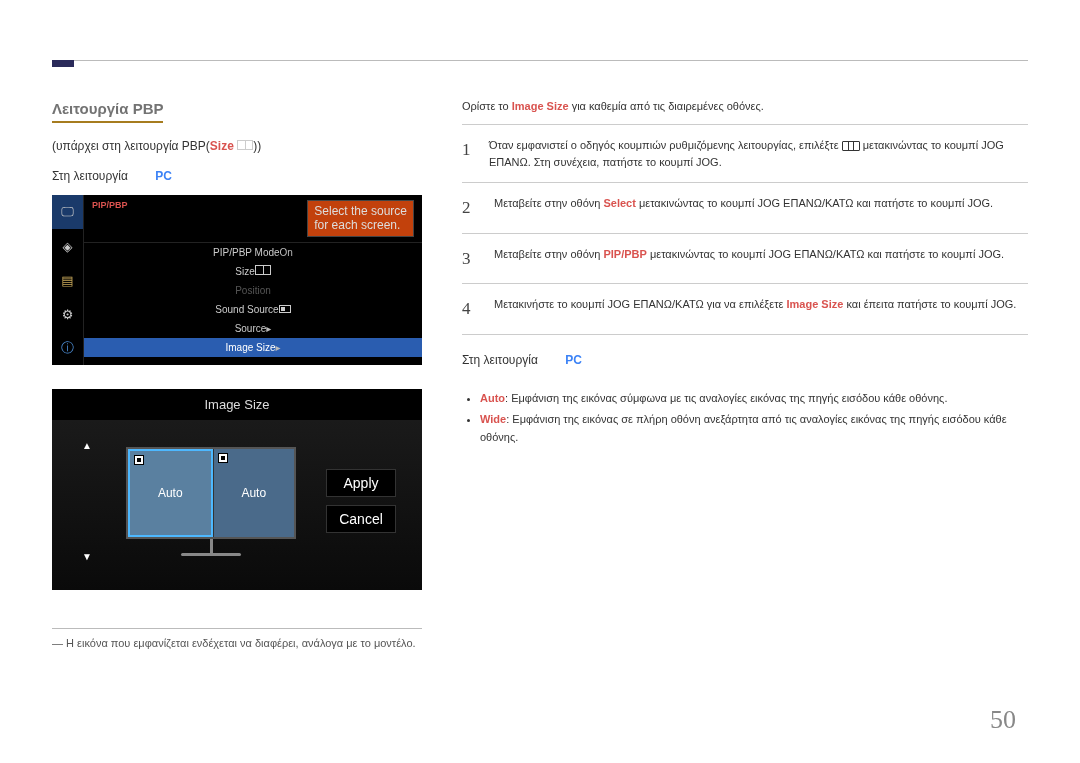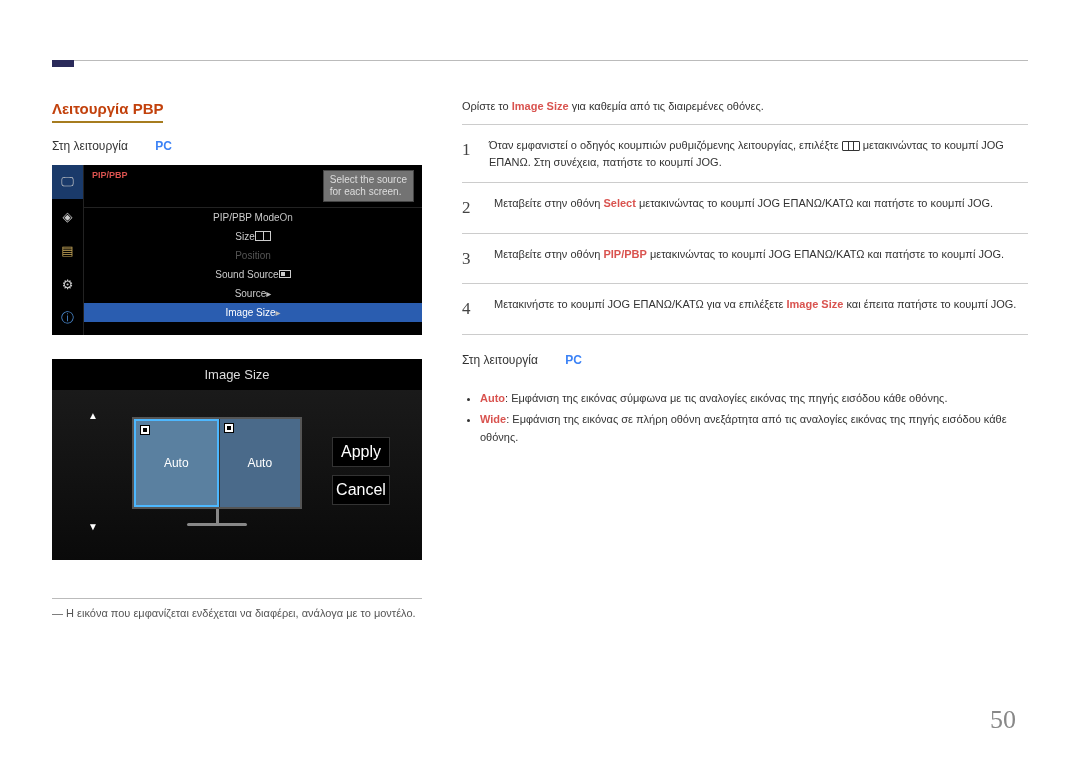--- a/index.html
+++ b/index.html
@@ -32,21 +32,21 @@
     top: 100px;
     left: 52px;
     right: 52px;
     display: flex;
     gap: 40px;
   }
   .left-col { width: 370px; flex-shrink: 0; }
   .right-col { flex: 1; }
   .section-title {
     display: inline-block;
-    color: #c2410c;
+    color: #737373;
     font-size: 15px;
     font-weight: bold;
     border-bottom: 2.5px solid #a67c1f;
     padding-bottom: 4px;
     margin-bottom: 16px;
   }
   .subtitle { font-size: 12px; margin-bottom: 16px; }
   .subtitle .accent { color: #d9534f; font-weight: bold; }
   .mode-label { font-size: 12px; margin-bottom: 12px; }
   .mode-label .accent { color: #3b82f6; font-weight: bold; margin-left: 24px; }
@@ -77,24 +77,24 @@
   .osd-icon.active { background: #1a3a6a; }
   .osd-body { flex: 1; display: flex; flex-direction: column; }
   .osd-head {
     display: flex;
     justify-content: space-between;
     padding: 5px 8px;
     border-bottom: 1px solid #222;
   }
   .osd-head-title { color: #d9534f; font-weight: bold; font-size: 9px; }
   .osd-tooltip {
-    background: #737373;
+    background: #c2410c;
     border: 1px solid #444;
     padding: 3px 6px;
-    font-size: 10px;
+    font-size: 12px;
     line-height: 1.2;
     color: #ddd;
   }
   .osd-rows { flex: 1; }
   .osd-row {
     display: flex;
     justify-content: center;
     align-items: center;
     padding: 3px 8px;
     height: 19px;
@@ -150,26 +150,26 @@
     background: #4a6a8a;
   }
   .half.active { border: 2px solid #4db8ff; background: #5a80a0; }
   .half .dot { position:absolute; top:4px; left:4px; width:10px; height:10px; background:#fff; border:1px solid #000; }
   .half .dot::after { content:""; position:absolute; inset:2px; background:#000; }
   .half + .half { border-left: 1px solid #333; }
   .stand { width: 3px; height: 14px; background:#888; margin: 0 auto; }
   .base { width: 60px; height:3px; background:#888; margin:0 auto; border-radius:2px; }
   .btns { display:flex; flex-direction:column; gap:8px; }
   .btn {
-    width: 58px;
+    width: 70px;
     padding: 5px 0;
     background: #000;
     color: #fff;
     text-align: center;
-    font-size: 16px;
+    font-size: 14px;
     border:1px solid #333;
   }
 
   .footnote-rule { border-top:1px solid #bbb; margin: 38px 0 8px; width: 370px; }
   .footnote { font-size: 11px; color: #555; }
 
   
   .intro { font-size: 11px; margin-bottom: 12px; }
   .intro .accent { color: #d9534f; font-weight: bold; }
   .step-list { list-style:none; }
@@ -201,20 +201,23 @@
 </style>
 </head>
 <body>
 
 <div class="top-bar"></div>
 <div class="top-accent"></div>
 
 <div class="content">
   <div class="left-col">
     <div class="section-title">Λειτουργία PBP</div>
+    <div class="subtitle">
+      <span>(υπάρχει στη λειτουργία PBP(</span><span class="accent">Size</span><span> <span class="icon-box"></span></span><span>))</span>
+    </div>
     <div class="mode-label">
       <span>Στη λειτουργία </span><span class="accent">PC</span>
     </div>
 
     
     <div class="osd">
       <div class="osd-icons">
         <div class="osd-icon active">🖵</div>
         <div class="osd-icon">◈</div>
         <div class="osd-icon" style="color:#c9a95a">▤</div>

